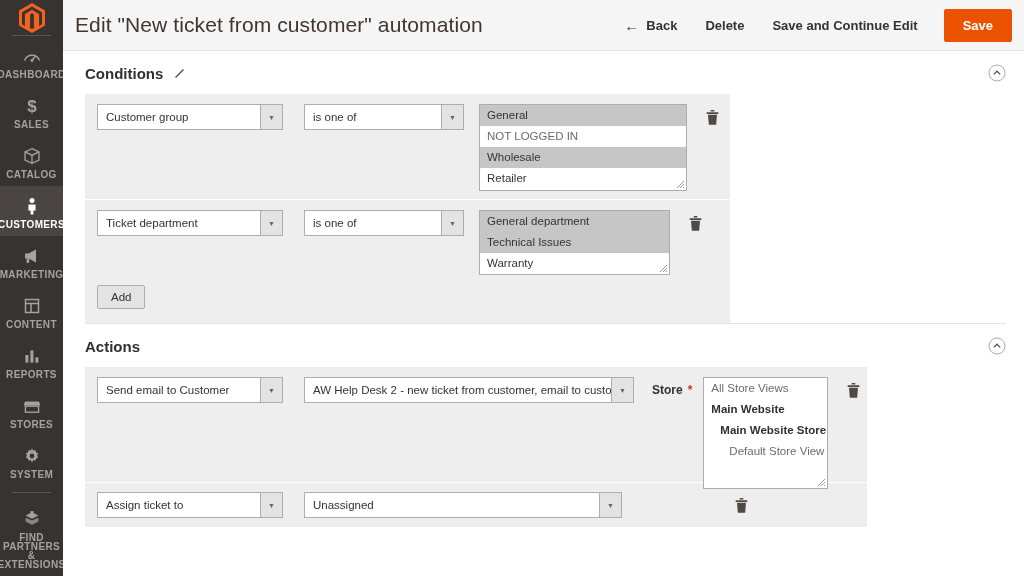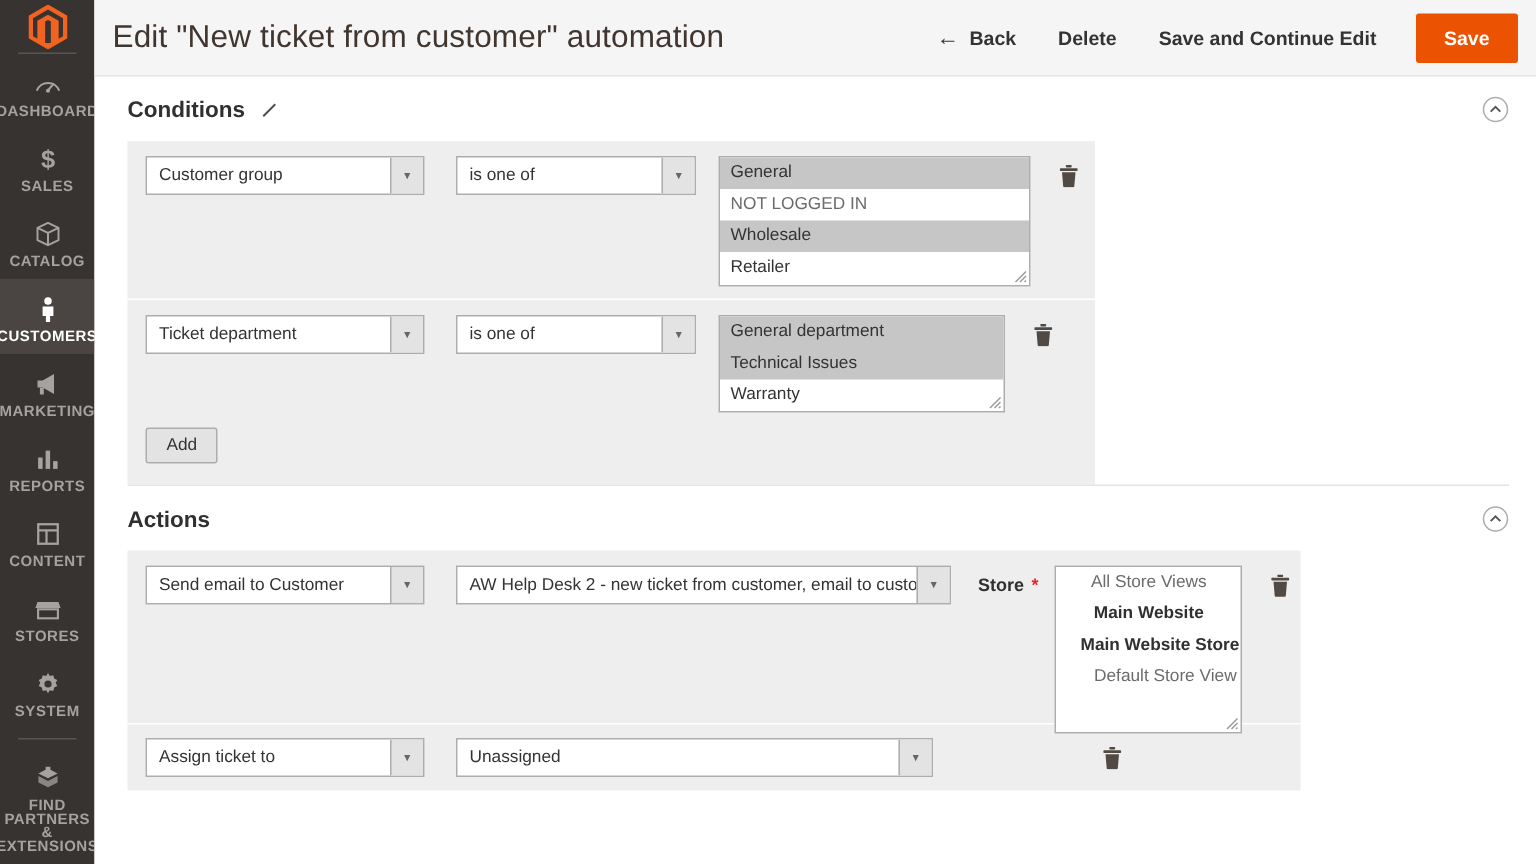--- a/index.html
+++ b/index.html
@@ -143,21 +143,21 @@
   .sel.w-val  { width: 318px; margin-left: 21px; }
 
   
   .mslist {
     background: #ffffff; border: 1px solid #adadad;
     position: relative; overflow: hidden;
     font-size: 11.5px; color: #333333;
   }
   .mslist.cond-ms { width: 208px; height: 87px; margin-left: 15px; }
   .mslist.cond-ms2 { width: 191px; height: 65px; margin-left: 15px; }
-  .mslist.store-ms { width: 125px; height: 112px; margin-left: 11px; text-align: center; }
+  .mslist.store-ms { width: 125px; height: 112px; margin-left: 11px; }
   .ms-opt {
     padding: 2px 7px; line-height: 17px; white-space: nowrap;
     overflow: hidden; cursor: pointer;
   }
   .ms-opt.sel-on { background: #c6c6c6; }
   .ms-opt.dim { color: #6b6b6b; }
   .ms-opt.b { font-weight: bold; color: #303030; }
   .ms-opt.ind1 { padding-left: 16px; }
   .ms-opt.ind2 { padding-left: 25px; }
   .resize-grip {
@@ -249,37 +249,37 @@
           <svg width="20" height="20" viewBox="0 0 20 20" fill="currentColor">
             <path d="M3 7.6h3.4L14 3.4v13.2L6.4 12.4H3z"></path>
               <rect x="4.6" y="12.4" width="2.6" height="4.6"></rect>
           </svg>
         </span>
         <span class="nav-label">MARKETING</span>
       </div>
 
       <div class="nav-item">
         <span class="nav-ico">
+          <svg width="20" height="20" viewBox="0 0 20 20" fill="none" stroke="currentColor" stroke-width="1.5">
+            <rect x="3.5" y="3.5" width="13" height="13"></rect>
+              <path d="M3.5 7.6h13M9 7.6v8.9"></path>
+          </svg>
+        </span>
+        <span class="nav-label">CONTENT</span>
+      </div>
+
+      <div class="nav-item">
+        <span class="nav-ico">
           <svg width="20" height="20" viewBox="0 0 20 20" fill="currentColor">
             <rect x="3.4" y="9" width="3" height="7.6"></rect>
               <rect x="8.4" y="4.4" width="3" height="12.2"></rect>
               <rect x="13.4" y="11.4" width="3" height="5.2"></rect>
           </svg>
         </span>
         <span class="nav-label">REPORTS</span>
-      </div>
-
-      <div class="nav-item">
-        <span class="nav-ico">
-          <svg width="20" height="20" viewBox="0 0 20 20" fill="none" stroke="currentColor" stroke-width="1.5">
-            <rect x="3.5" y="3.5" width="13" height="13"></rect>
-              <path d="M3.5 7.6h13M9 7.6v8.9"></path>
-          </svg>
-        </span>
-        <span class="nav-label">CONTENT</span>
       </div>
 
       <div class="nav-item">
         <span class="nav-ico">
           <svg width="20" height="20" viewBox="0 0 20 20" fill="currentColor">
             <path d="M3 5.4h14l1.4 4H1.6z"></path>
               <rect x="3.4" y="10.2" width="13.2" height="6" fill="none" stroke="currentColor" stroke-width="1.4"></rect>
           </svg>
         </span>
         <span class="nav-label">STORES</span>

